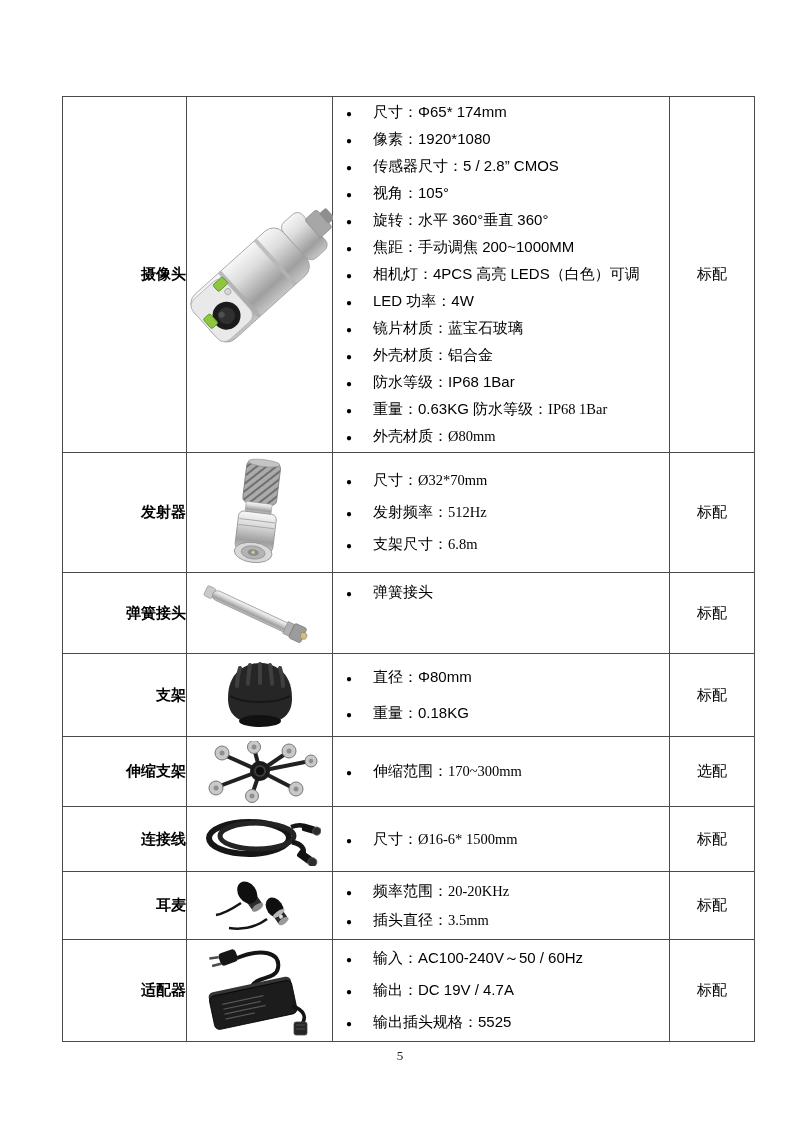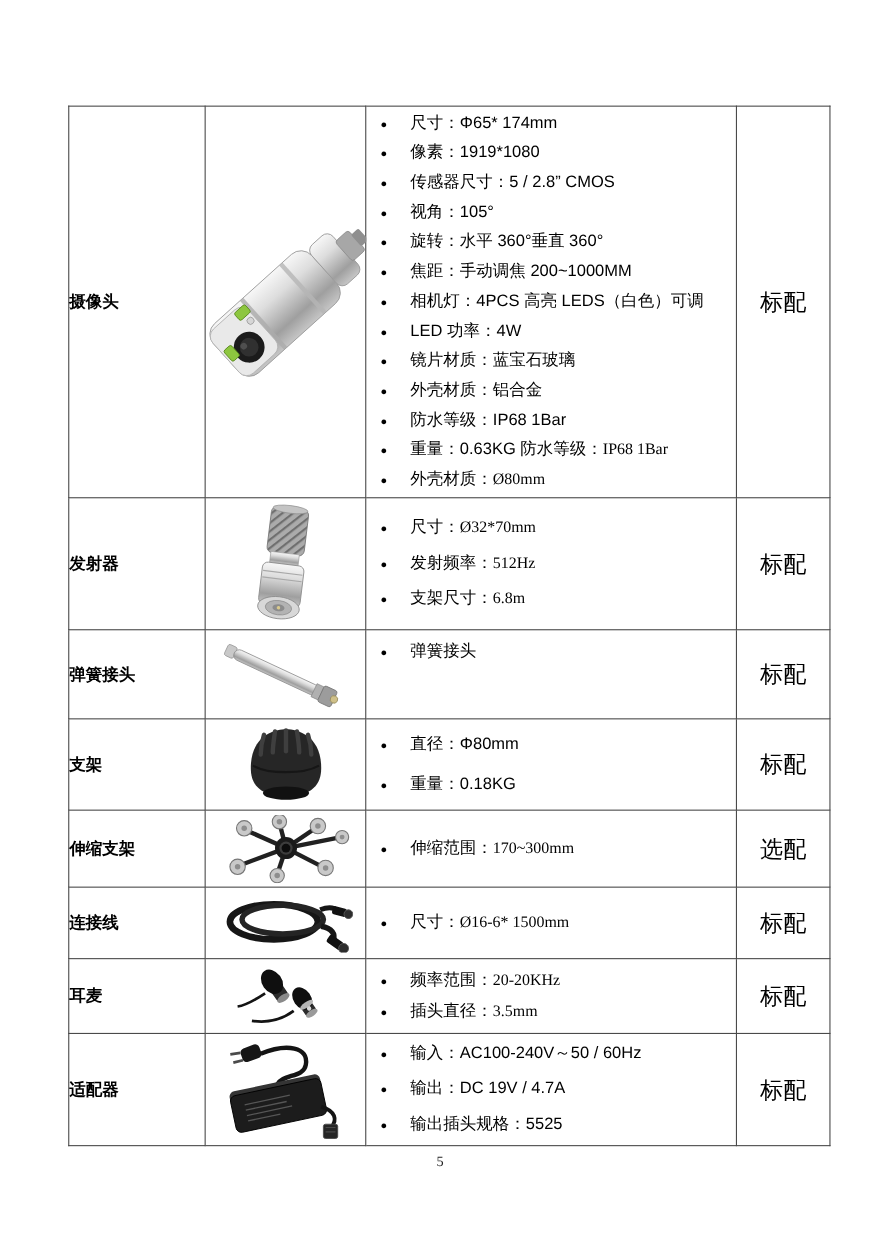--- a/index.html
+++ b/index.html
@@ -10,29 +10,29 @@
   }
   table.spec{
     position:absolute;left:62px;top:96px;width:692px;
     border-collapse:collapse;table-layout:fixed;
   }
   col.c-name{width:124px}
   col.c-img{width:146px}
   col.c-specs{width:337px}
   col.c-status{width:85px}
   td{border:1px solid #4a4a4a;padding:0;vertical-align:middle;}
-  td.name{text-align:left;font-weight:bold;font-size:15px;}
+  td.name{text-align:right;font-weight:bold;font-size:15px;}
   td.img{text-align:center;}
   td.img svg{display:block;margin:0 auto;}
   td.specs{padding:2px 4px 2px 13px;}
   ul.speclist{list-style:none;margin:0;padding:0;}
   li.spec{display:flex;align-items:baseline;font-size:15px;line-height:25px;white-space:nowrap;}
   li.spec .bullet{flex:0 0 27px;width:27px;font-size:10px;}
   .val.serif{font-family:"Liberation Serif","DejaVu Serif",serif;font-size:14.5px;}
-  td.status{text-align:center;font-size:21px;margin-top:23px;}
+  td.status{text-align:center;font-size:15px;margin-top:23px;}
   tr.r0 li.spec{line-height:25px;}
   tr.r1 li.spec{line-height:30px;}
   tr.r2 td.specs{vertical-align:top;padding-top:6px;}
   tr.r3 li.spec + li.spec{margin-top:9px;}
   tr.r6 li.spec{line-height:27px;}
   tr.r7 li.spec{line-height:30px;}
   tr.r0 td{height:329px}
   tr.r1 td{height:115px}
   tr.r2 td{height:72px}
   tr.r3 td{height:78px}
@@ -96,21 +96,21 @@
     <td class="specs">
       <ul class="speclist">
         <li class="spec">
               <span class="bullet">●</span>
               <span class="lbl">尺寸：</span>
               <span class="val">Φ65* 174mm</span>
             </li>
         <li class="spec">
               <span class="bullet">●</span>
               <span class="lbl">像素：</span>
-              <span class="val">1919*1080</span>
+              <span class="val">1920*1080</span>
             </li>
         <li class="spec">
               <span class="bullet">●</span>
               <span class="lbl">传感器尺寸：</span>
               <span class="val">5 / 2.8” CMOS</span>
             </li>
         <li class="spec">
               <span class="bullet">●</span>
               <span class="lbl">视角：</span>
               <span class="val">105°</span>

